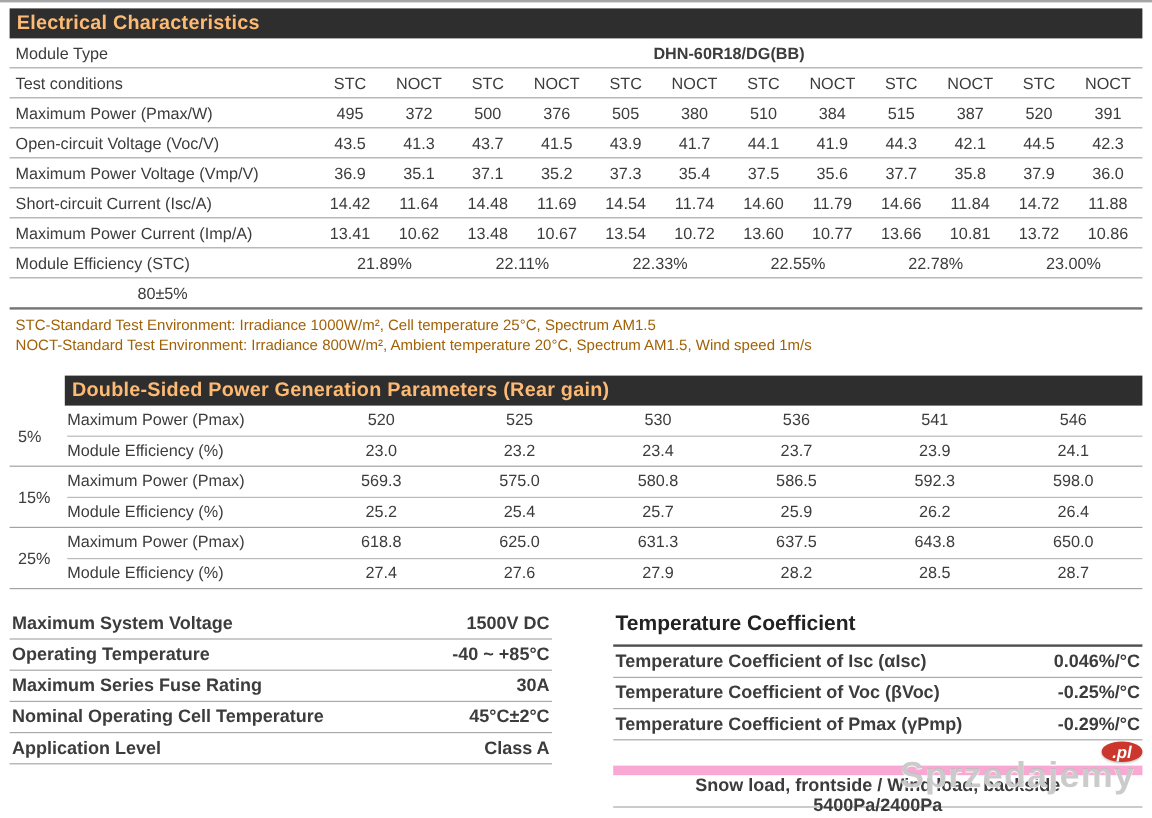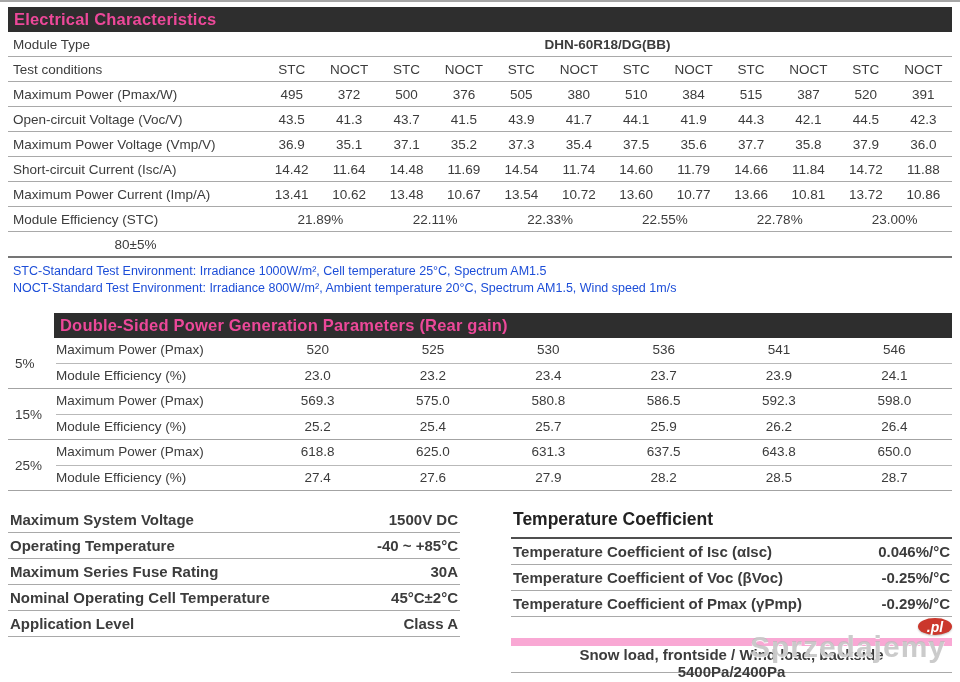--- a/index.html
+++ b/index.html
@@ -5,40 +5,40 @@
   html,body{margin:0;padding:0;}
   body{
     width:960px;height:682px;position:relative;background:#ffffff;
     font-family:"Liberation Sans","DejaVu Sans",sans-serif;
     color:#3c3c3c;overflow:hidden;
   }
   .top-edge{height:2px;background:#a6a6a6;width:100%;}
   .content{padding:5px 8px 0 8px;width:944px;}
 
   .section-bar{
-    background:#2e2e2e;color:#ec4899;height:25px;line-height:25px;
+    background:#2e2e2e;color:#fdba74;height:25px;line-height:25px;
     font-size:16.5px;font-weight:bold;padding-left:6px;box-sizing:border-box;
     letter-spacing:.2px;
   }
   .bar2{margin-top:8px;margin-left:46px;}
 
   
   .t1-row{
     display:grid;grid-template-columns:255px repeat(12,1fr);
     height:24px;line-height:23px;font-size:13.5px;
     border-bottom:1px solid #a9a9a9;align-items:center;
   }
   .t1-row .lbl{padding-left:5px;text-align:left;}
   .t1-row .c{text-align:center;}
   .row-module{grid-template-columns:255px 1fr;}
   .row-module .mval{text-align:center;font-weight:bold;}
   .row-eff{grid-template-columns:255px repeat(6,1fr);}
   .row-bif{grid-template-columns:255px 1fr;border-bottom:2px solid #757575;}
 
-  .footnotes{padding:5px 0 8px 5px;font-size:12.5px;line-height:17px;color:#1d4ed8;}
+  .footnotes{padding:5px 0 8px 5px;font-size:12.5px;line-height:17px;color:#a16207;}
 
   
   .rg-group{display:flex;border-bottom:1px solid #a3a3a3;}
   .rg-gain{
     width:48px;display:flex;align-items:center;
     font-size:13.5px;padding-left:7px;box-sizing:border-box;
   }
   .rg-rows{flex:1;}
   .rg-row{
     display:grid;grid-template-columns:204px repeat(6,1fr);

